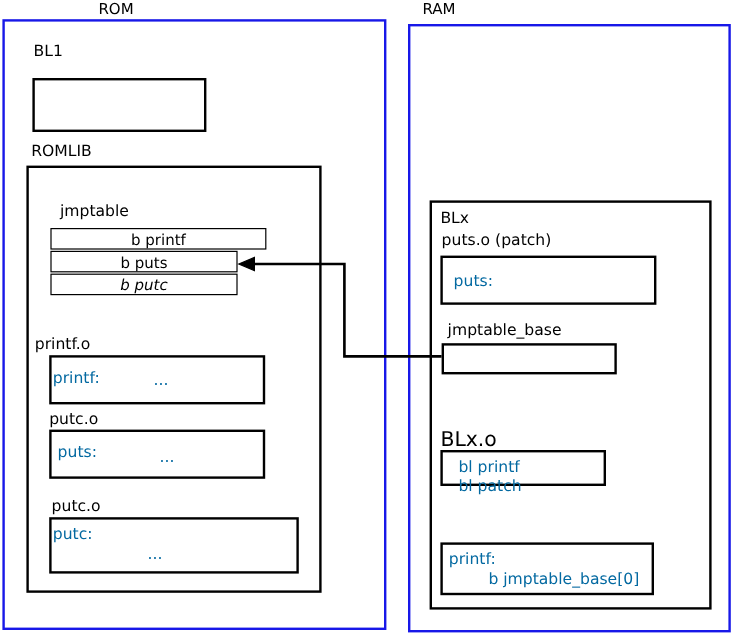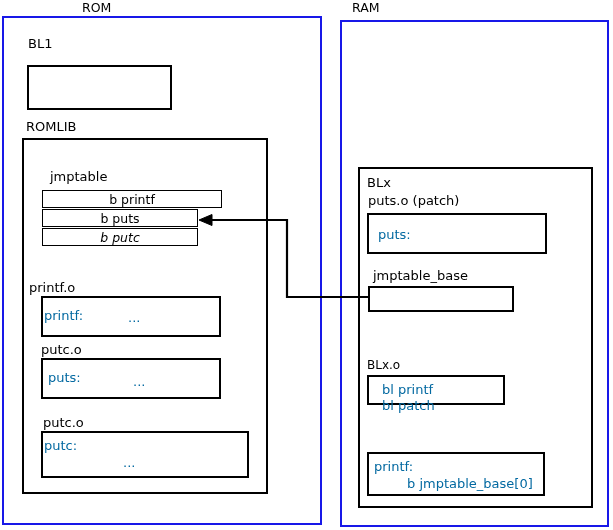--- a/index.html
+++ b/index.html
@@ -39,21 +39,21 @@
     background: #ffffff;
     box-sizing: border-box;
   }
 
   .lbl {
     font-size: 13px;
     color: #000000;
     white-space: nowrap;
     line-height: 1;
   }
-  .lbl-sm { font-size: 12px; }
+  .lbl-sm { font-size: 17px; }
 
   
   .jt-row {
     border: 1.5px solid #000000;
     background: #ffffff;
     box-sizing: border-box;
     display: flex;
     align-items: center;
     justify-content: center;
     font-size: 12.5px;

